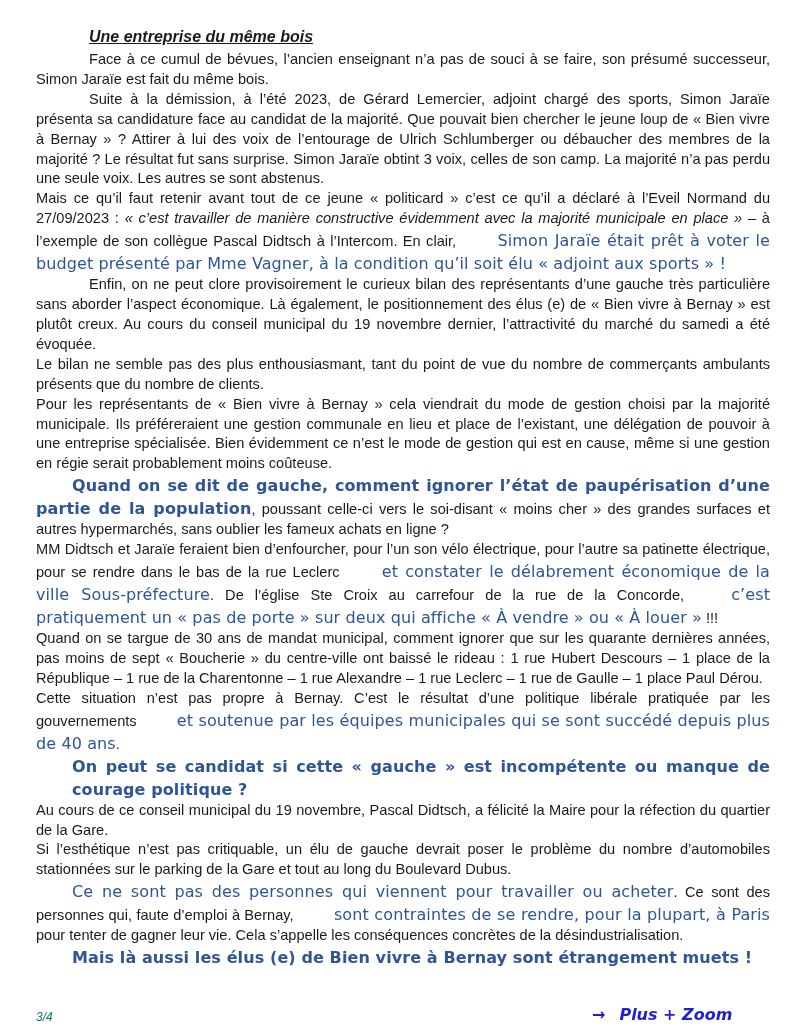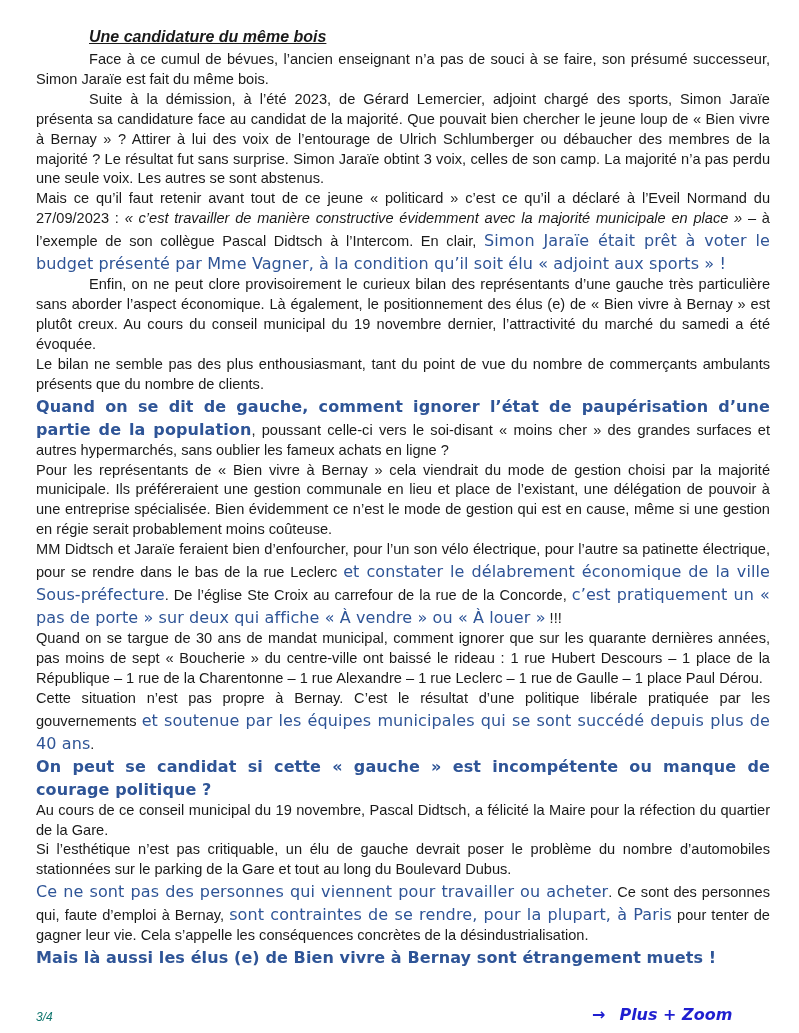--- a/index.html
+++ b/index.html
@@ -10,47 +10,47 @@
     font-size: 14.6px; line-height: 19.9px; color: #1a1a1a;
     text-align: justify;
   }
   .title {
     margin-left: 53px; font-weight: bold; font-style: italic;
     text-decoration: underline; font-size: 16px; line-height: 22px; margin-bottom: 2px;
   }
   p { margin: 0; }
   .indent { text-indent: 53px; }
   .hl { color: #2F5597; font-family: "DejaVu Sans", sans-serif; font-size: 14.8px; letter-spacing: 0.1px; }
-  .hl-big { font-size: 16px; line-height: 23px; }
+  .hl-big { font-size: 16px; line-height: 23px; margin-left: 36px; }
   .hl-bold { font-weight: bold; }
   em.q { font-style: italic; }
   .footer-page { position: absolute; left: 36px; top: 1010px; font-family: "Liberation Sans", sans-serif; font-style: italic; font-size: 12px; color: #0f766e; }
   .footer-link { position: absolute; left: 592px; top: 1005px; font-family: "DejaVu Sans", sans-serif; font-style: italic; font-weight: bold; font-size: 16px; color: #1F1FD0; cursor: pointer; }
   .footer-link .arrow { margin-right: 14px; font-style: normal; }
 </style>
 </head>
 <body>
 
 <div class="page">
-  <div class="title">Une candidature du même bois</div>
+  <div class="title">Une entreprise du même bois</div>
 
   <p class="indent">Face à ce cumul de bévues, l’ancien enseignant  n’a pas de souci à se faire, son présumé successeur, Simon Jaraïe est fait du même bois.</p>
   <p class="indent">Suite à la démission, à l’été 2023, de Gérard Lemercier, adjoint chargé des sports, Simon Jaraïe présenta sa candidature face au candidat de la majorité. Que pouvait bien chercher le jeune loup de « Bien vivre à Bernay » ? Attirer à lui des voix de l’entourage de Ulrich Schlumberger ou débaucher des membres de la majorité ? Le résultat fut sans surprise. Simon Jaraïe obtint 3 voix, celles de son camp. La majorité n’a pas perdu une seule voix. Les autres se sont abstenus.</p>
 
   <p>
     <span>Mais ce qu’il faut retenir avant tout  de ce jeune « politicard » c’est ce qu’il a déclaré à l’Eveil Normand du 27/09/2023 : </span><em class="q">« c’est travailler de manière constructive évidemment avec la majorité municipale en place »</em><span> – à l’exemple de son collègue Pascal Didtsch à l’Intercom. En clair, </span><span class="hl hl-big">Simon Jaraïe était prêt à voter le budget présenté par Mme Vagner, à la condition qu’il soit élu « adjoint aux sports » !</span>
   </p>
 
   <p class="indent">Enfin, on ne peut clore provisoirement le curieux bilan des représentants d’une gauche très particulière sans aborder l’aspect économique. Là également, le positionnement des élus (e) de « Bien vivre à Bernay » est plutôt creux. Au cours du conseil municipal du 19 novembre dernier, l’attractivité du marché du samedi a été évoquée.</p>
   <p>Le bilan ne semble pas des plus enthousiasmant, tant du point de vue du nombre de commerçants ambulants présents que du nombre de clients.</p>
+  <p>Pour les représentants de « Bien vivre à Bernay » cela viendrait du mode de gestion choisi par la majorité municipale. Ils préféreraient une gestion communale en lieu et place de l’existant, une délégation de pouvoir à une entreprise spécialisée. Bien évidemment ce n’est le mode de gestion qui est en cause, même si une gestion en régie serait probablement moins coûteuse.</p>
+
   <p>
     <span class="hl hl-big hl-bold">Quand on se dit de gauche, comment ignorer l’état de paupérisation d’une partie de la population</span><span>, poussant celle-ci vers le soi-disant « moins cher » des grandes surfaces et autres hypermarchés, sans oublier les fameux achats en ligne ?</span>
   </p>
-
-  <p>Pour les représentants de « Bien vivre à Bernay » cela viendrait du mode de gestion choisi par la majorité municipale. Ils préféreraient une gestion communale en lieu et place de l’existant, une délégation de pouvoir à une entreprise spécialisée. Bien évidemment ce n’est le mode de gestion qui est en cause, même si une gestion en régie serait probablement moins coûteuse.</p>
 
   <p>
     <span>MM Didtsch et Jaraïe feraient bien d’enfourcher, pour l’un son vélo électrique, pour l’autre sa patinette électrique, pour se rendre dans le bas de la rue Leclerc </span><span class="hl hl-big">et constater le délabrement économique de la ville Sous-préfecture</span><span>. De l’église Ste Croix au carrefour de la rue de la Concorde, </span><span class="hl hl-big">c’est pratiquement un « pas de porte » sur deux qui affiche « À vendre » ou « À louer »</span><span> !!!</span>
   </p>
 
   <p>Quand on se targue de 30 ans de mandat municipal, comment ignorer que sur les quarante dernières années, pas moins de sept « Boucherie » du centre-ville ont baissé le rideau : 1 rue Hubert Descours – 1 place de la République – 1 rue de la Charentonne – 1 rue Alexandre – 1 rue Leclerc – 1 rue de Gaulle – 1 place Paul Dérou.</p>
 
   <p>
     <span>Cette situation n’est pas propre à Bernay. C’est le résultat d’une politique libérale pratiquée par les gouvernements </span><span class="hl hl-big">et soutenue par les équipes municipales qui se sont succédé depuis plus de 40 ans</span><span>.</span>
   </p>

